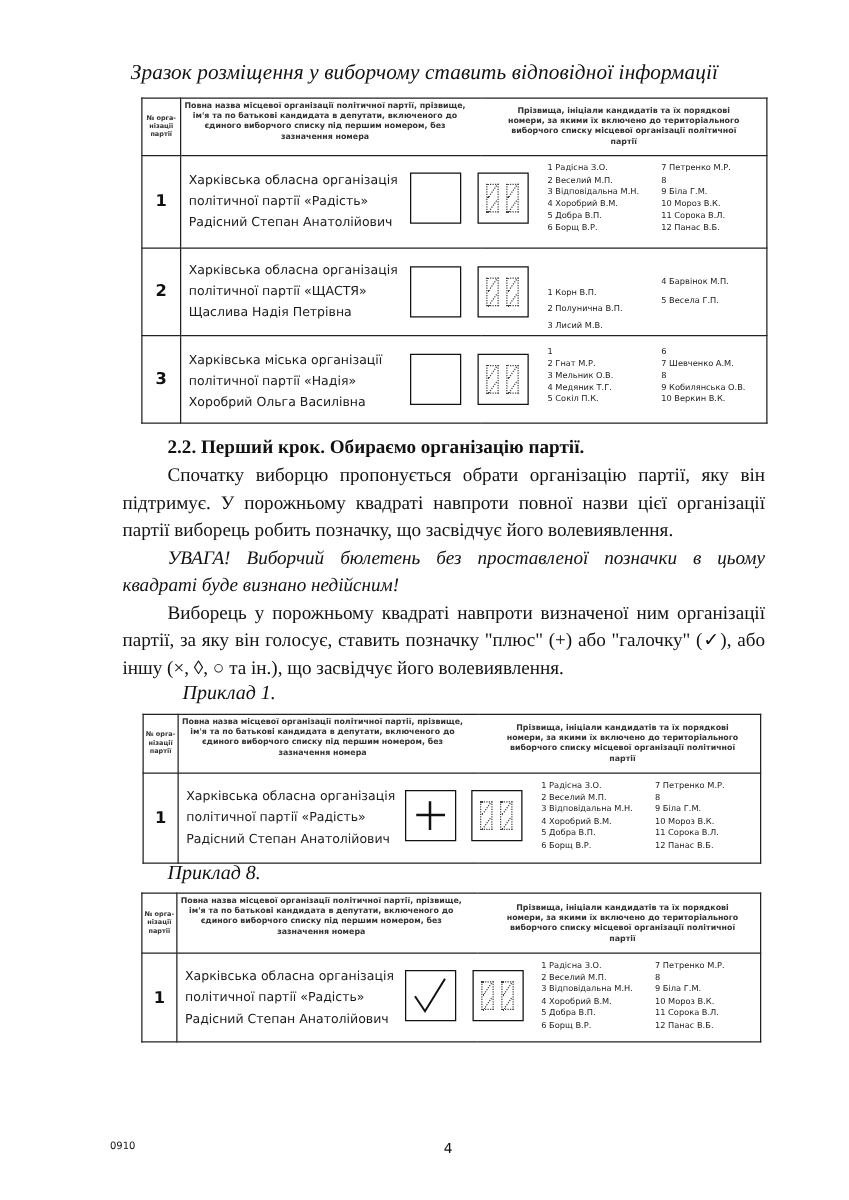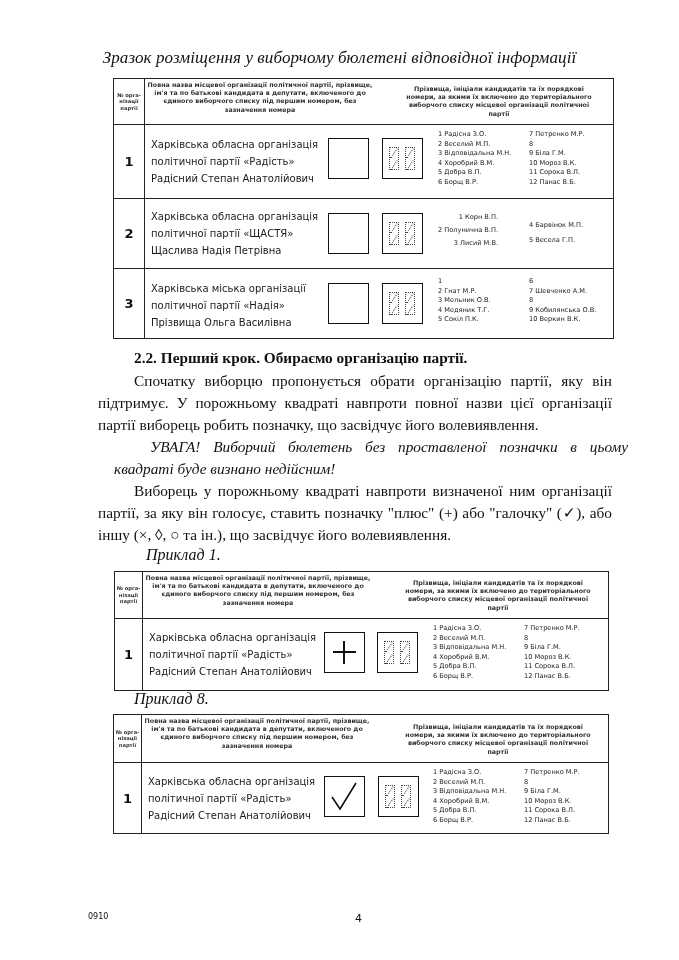--- a/index.html
+++ b/index.html
@@ -43,30 +43,30 @@
   .digit.d2 { left: 22px; }
 
   .cand-col { position: absolute; font-size: 6.6px; line-height: 9.6px; color: #222; white-space: nowrap; }
 
   .mark-plus { position: absolute; left: 0; top: 0; width: 100%; height: 100%; }
   .mark-plus::before { content: ""; position: absolute; left: 8px; right: 8px; top: 18px; height: 1.6px; background: #111; }
   .mark-plus::after { content: ""; position: absolute; top: 8px; bottom: 8px; left: 18px; width: 1.6px; background: #111; }
 
   .para { position: absolute; left: 98px; width: 514px; font-size: 15.3px; line-height: 22px; text-align: justify; }
   .indent { text-indent: 36px; }
-  .italic { font-style: italic; margin-left: 16px; }
+  .italic { font-style: italic; }
   .example-label { position: absolute; font-style: italic; font-size: 16px; }
 
   .footer-code { position: absolute; left: 88px; top: 912px; font-family: "DejaVu Sans", sans-serif; font-size: 8px; }
   .page-num { position: absolute; left: 355px; top: 912px; font-family: "DejaVu Sans", sans-serif; font-size: 11px; }
 </style>
 </head>
 <body>
 
-<div class="title">Зразок розміщення у виборчому бюлетені відповідної інформації</div>
+<div class="title">Зразок розміщення у виборчому ставить відповідної інформації</div>
 
 <table class="ballot" style="left:113px; top:78px; width:500px;">
   <colgroup>
       <col style="width:31px">
       <col style="width:240px">
       <col style="width:229px">
     </colgroup>
   <tbody>
       <tr style="height:46px;">
     <td class="hdr-num">№ орга- нізації партії</td>
@@ -112,38 +112,38 @@
       <div class="party" style="position:absolute; left:0; top:9px;">
         <div>Харківська обласна організація</div>
         <div>політичної партії «ЩАСТЯ»</div>
         <div>Щаслива Надія Петрівна</div>
       </div>
       <div class="vote-box" style="left:183px; top:14px;"></div>
       <div class="num-box" style="left:237px; top:14px;">
         <div class="digit d1"></div>
         <div class="digit d2"></div>
       </div>
-      <div class="cand-col" style="left:293px; top:12px; line-height:13px;text-align:right;">
+      <div class="cand-col" style="left:293px; top:29px; line-height:13px;">
         <div>1 Корн В.П.</div>
         <div>2 Полунична В.П.</div>
         <div>3 Лисий М.В.</div>
       </div>
       <div class="cand-col" style="left:384px; top:19px; line-height:15px;">
         <div>4 Барвінок М.П.</div>
         <div>5 Весела Г.П.</div>
       </div>
     </td>
   </tr>
   <tr style="height:70px;">
     <td class="num">3</td>
     <td colspan="2" style="position:relative;">
       <div class="party" style="position:absolute; left:0; top:11px;">
         <div>Харківська міська організації</div>
         <div>політичної партії «Надія»</div>
-        <div>Прізвища Ольга Василівна</div>
+        <div>Хоробрий Ольга Василівна</div>
       </div>
       <div class="vote-box" style="left:183px; top:14px;"></div>
       <div class="num-box" style="left:237px; top:14px;">
         <div class="digit d1"></div>
         <div class="digit d2"></div>
       </div>
       <div class="cand-col" style="left:293px; top:8px;">
         <div>1</div>
         <div>2 Гнат М.Р.</div>
         <div>3 Мельник О.В.</div>

